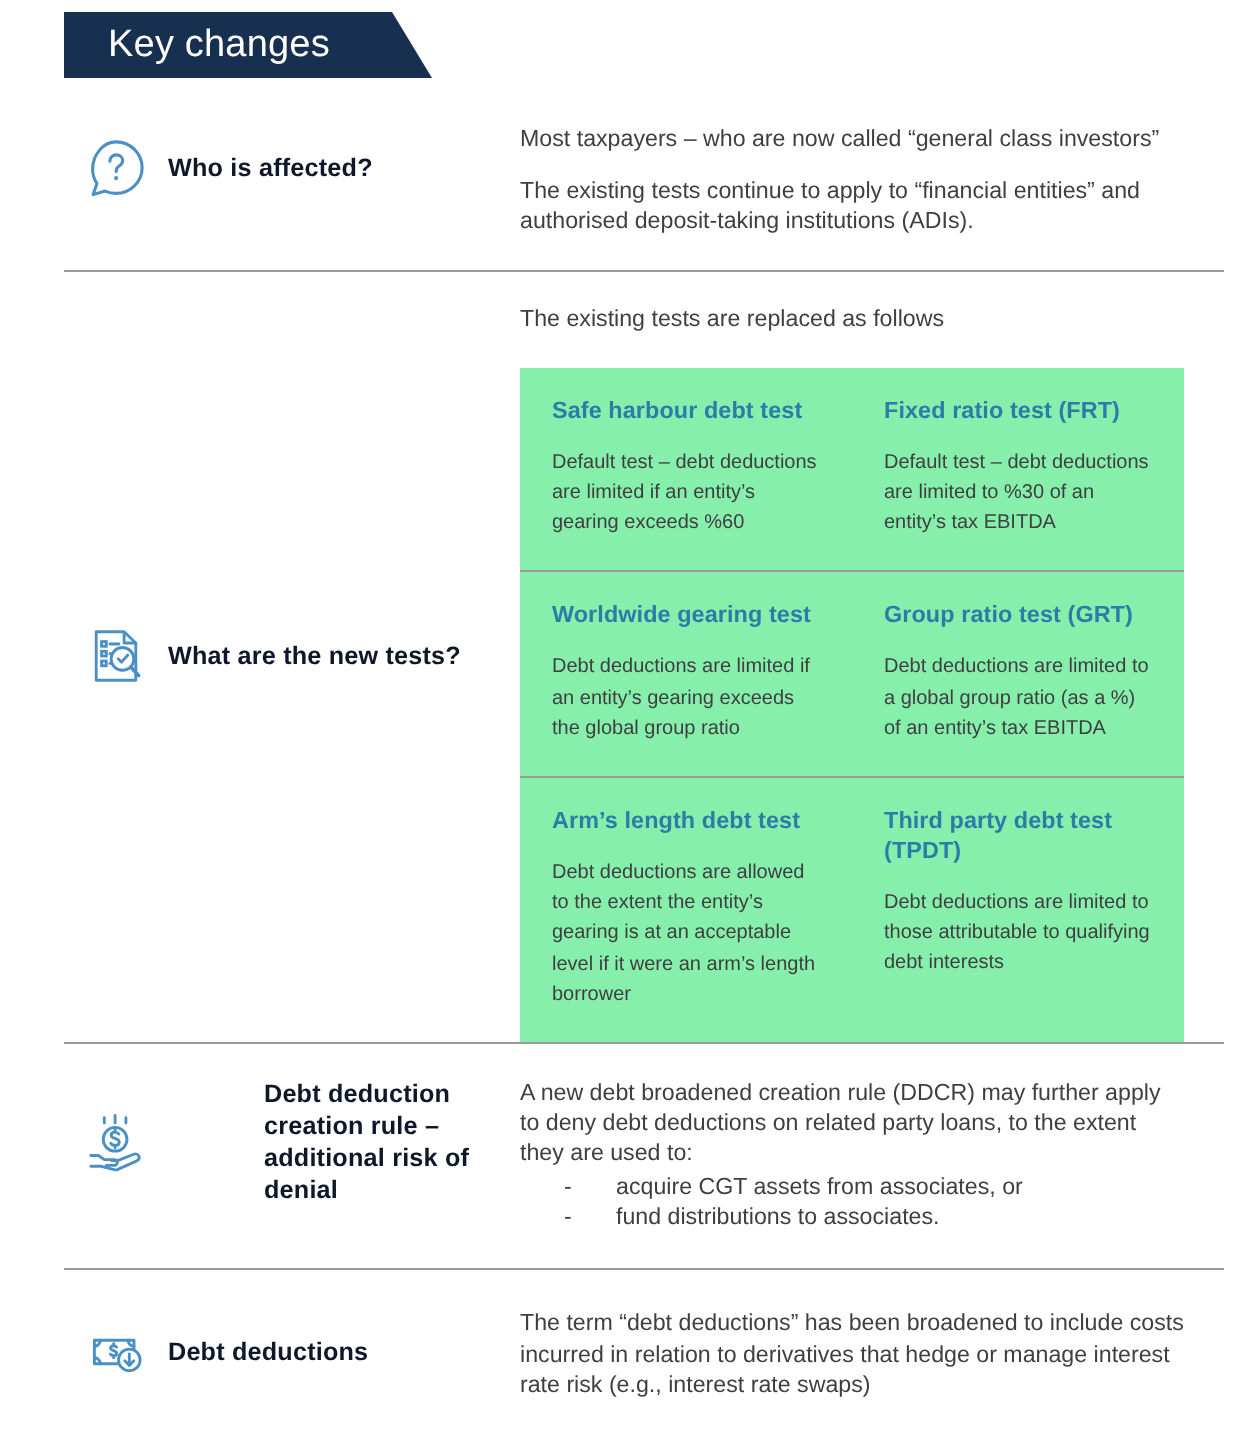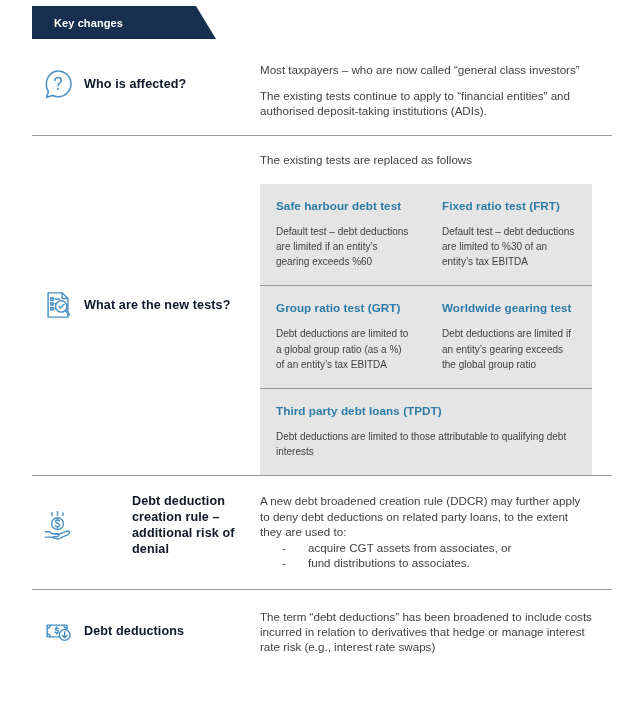--- a/index.html
+++ b/index.html
@@ -29,22 +29,22 @@
     width: 100%;
     height: 100%;
     background: #17304f;
     -webkit-clip-path: polygon(0 0, 164px 0, 184px 100%, 0 100%);
     clip-path: polygon(0 0, 164px 0, 184px 100%, 0 100%);
     display: flex;
     align-items: center;
   }
   .banner-title {
     color: #ffffff;
-    font-size: 11px;
-    font-weight: bold;
+    font-size: 19px;
+    font-weight: normal;
     letter-spacing: 0.1px;
     padding-left: 22px;
   }
 
   
   .rows {
     position: absolute;
     left: 0;
     top: 46px;
     width: 624px;
@@ -125,21 +125,21 @@
     top: 0;
   }
 
   
   .tests-intro {
     padding-top: 17px;
     padding-bottom: 17px;
   }
   .test-block {
     display: flex;
-    background: #e5e5e5;
+    background: #86efac;
     border-top: 1px solid #9a9a9a;
     padding: 14px 0 16px 0;
   }
   .test-block.first { border-top: none; }
   .test-cell {
     flex: 1 1 50%;
     box-sizing: border-box;
     padding: 0 14px 0 16px;
   }
   .test-title {
@@ -218,32 +218,36 @@
           <p class="test-body">Default test – debt deductions are limited if an entity’s gearing exceeds %60</p>
         </div>
         <div class="test-cell">
           <p class="test-title">Fixed ratio test (FRT)</p>
           <p class="test-body">Default test – debt deductions are limited to %30 of an entity’s tax EBITDA</p>
         </div>
       </div>
 
       <div class="test-block">
         <div class="test-cell">
+          <p class="test-title">Worldwide gearing test</p>
+          <p class="test-body">Debt deductions are limited if an entity’s gearing exceeds the global group ratio</p>
+        </div>
+        <div class="test-cell">
           <p class="test-title">Group ratio test (GRT)</p>
           <p class="test-body">Debt deductions are limited to a global group ratio (as a %) of an entity’s tax EBITDA</p>
         </div>
-        <div class="test-cell">
-          <p class="test-title">Worldwide gearing test</p>
-          <p class="test-body">Debt deductions are limited if an entity’s gearing exceeds the global group ratio</p>
-        </div>
       </div>
 
       <div class="test-block">
         <div class="test-cell">
-          <p class="test-title">Third party debt loans (TPDT)</p>
+          <p class="test-title">Arm’s length debt test</p>
+          <p class="test-body">Debt deductions are allowed to the extent the entity’s gearing is at an acceptable level if it were an arm’s length borrower</p>
+        </div>
+        <div class="test-cell">
+          <p class="test-title">Third party debt test (TPDT)</p>
           <p class="test-body">Debt deductions are limited to those attributable to qualifying debt interests</p>
         </div>
       </div>
     </div>
   </div>
 
   <div class="row">
     <div class="row-left pad-tb-18">
       <div class="icon-cell">
         <svg width="36" height="36" viewBox="0 0 40 40" fill="none" stroke="#4a90c4" stroke-width="1.6">

